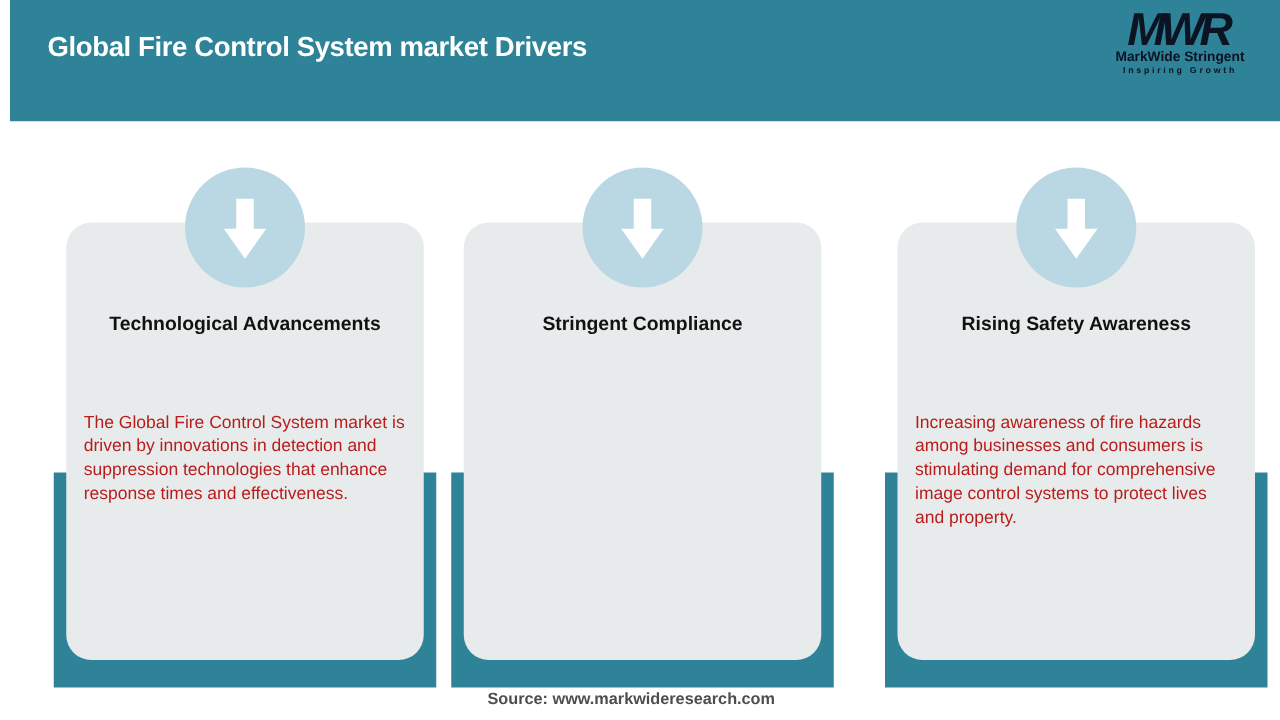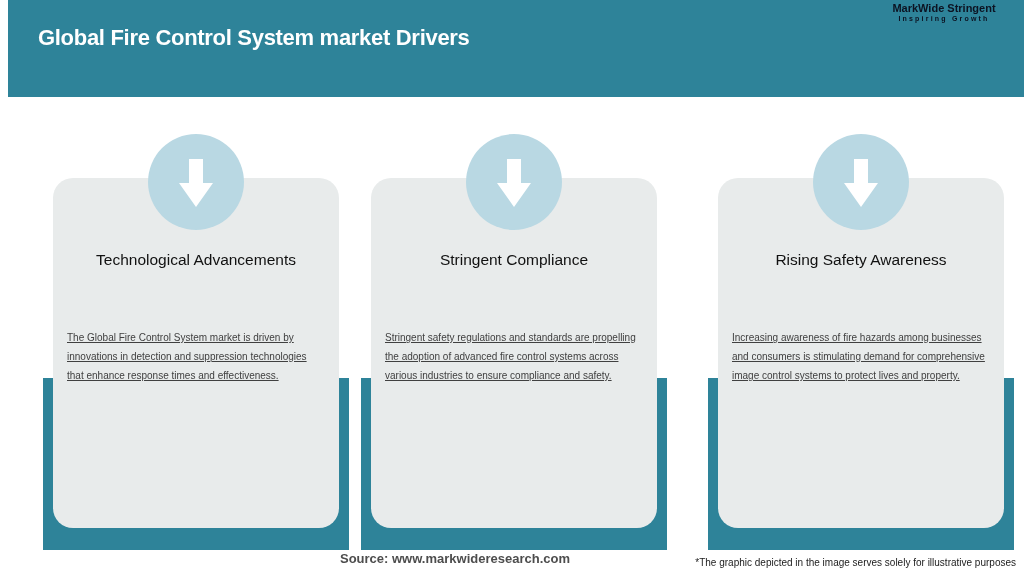--- a/index.html
+++ b/index.html
@@ -86,50 +86,49 @@
     position: absolute;
     left: 10px; top: 44px;
     width: 286px; height: 350px;
     background: var(--card-bg);
     border-radius: 20px;
     padding: 72px 14px 0 14px;
   }
   .card-title {
     font-size: 15.5px;
     line-height: 20px;
-    font-weight: normal;
+    font-weight: bold;
     color: #111111;
     text-align: center;
   }
   .card-text {
     margin-top: 58px;
-    font-size: 10px;
+    font-size: 14px;
     line-height: 19px;
-    color: #404040;
+    color: #b91c1c;
     text-align: left;
-    text-decoration: underline;
   }
   .circle {
     position: absolute;
     left: 105px; top: 0;
     width: 96px; height: 96px;
     border-radius: 50%;
     background: var(--icon-circle);
     display: flex;
     align-items: center;
     justify-content: center;
   }
   .circle svg { display: block; margin-top: 4px; }
 
   
   .source {
     position: absolute;
     left: 340px; top: 551px;
     width: 330px;
-    text-align: left;
+    text-align: center;
     font-size: 13px;
     font-weight: bold;
     color: #4d4d4d;
     white-space: nowrap;
   }
   .disclaimer {
     position: absolute;
     right: 8px; top: 557px;
     font-size: 10px;
     color: #1b1b1b;
@@ -137,20 +136,21 @@
   }
 </style>
 </head>
 <body>
 
 <div class="page">
 
   <header class="header">
     <h1 class="page-title">Global Fire Control System market Drivers</h1>
     <div class="logo">
+      <div class="logo-mwr">MWR</div>
       <div class="logo-name">MarkWide Stringent</div>
       <div class="logo-tagline">Inspiring Growth</div>
     </div>
   </header>
 
   <section class="group g1">
     <div class="backdrop"></div>
     <div class="card">
       <h2 class="card-title">Technological Advancements</h2>
       <p class="card-text">The Global Fire Control System market is driven by innovations in detection and suppression technologies that enhance response times and effectiveness.</p>
@@ -159,21 +159,20 @@
       <svg width="42" height="58" viewBox="0 0 42 58">
         <path d="M14 4 H28 V28 H38 L21 52 L4 28 H14 Z" fill="#ffffff"></path>
       </svg>
     </div>
   </section>
 
   <section class="group g2">
     <div class="backdrop"></div>
     <div class="card">
       <h2 class="card-title">Stringent Compliance</h2>
-      <p class="card-text">Stringent safety regulations and standards are propelling the adoption of advanced fire control systems across various industries to ensure compliance and safety.</p>
     </div>
     <div class="circle">
       <svg width="42" height="58" viewBox="0 0 42 58">
         <path d="M14 4 H28 V28 H38 L21 52 L4 28 H14 Z" fill="#ffffff"></path>
       </svg>
     </div>
   </section>
 
   <section class="group g3">
     <div class="backdrop"></div>
@@ -182,15 +181,14 @@
       <p class="card-text">Increasing awareness of fire hazards among businesses and consumers is stimulating demand for comprehensive image control systems to protect lives and property.</p>
     </div>
     <div class="circle">
       <svg width="42" height="58" viewBox="0 0 42 58">
         <path d="M14 4 H28 V28 H38 L21 52 L4 28 H14 Z" fill="#ffffff"></path>
       </svg>
     </div>
   </section>
 
   <div class="source">Source: www.markwideresearch.com</div>
-  <div class="disclaimer">*The graphic depicted in the image serves solely for illustrative purposes</div>
 
 </div>
 
 </body></html>

